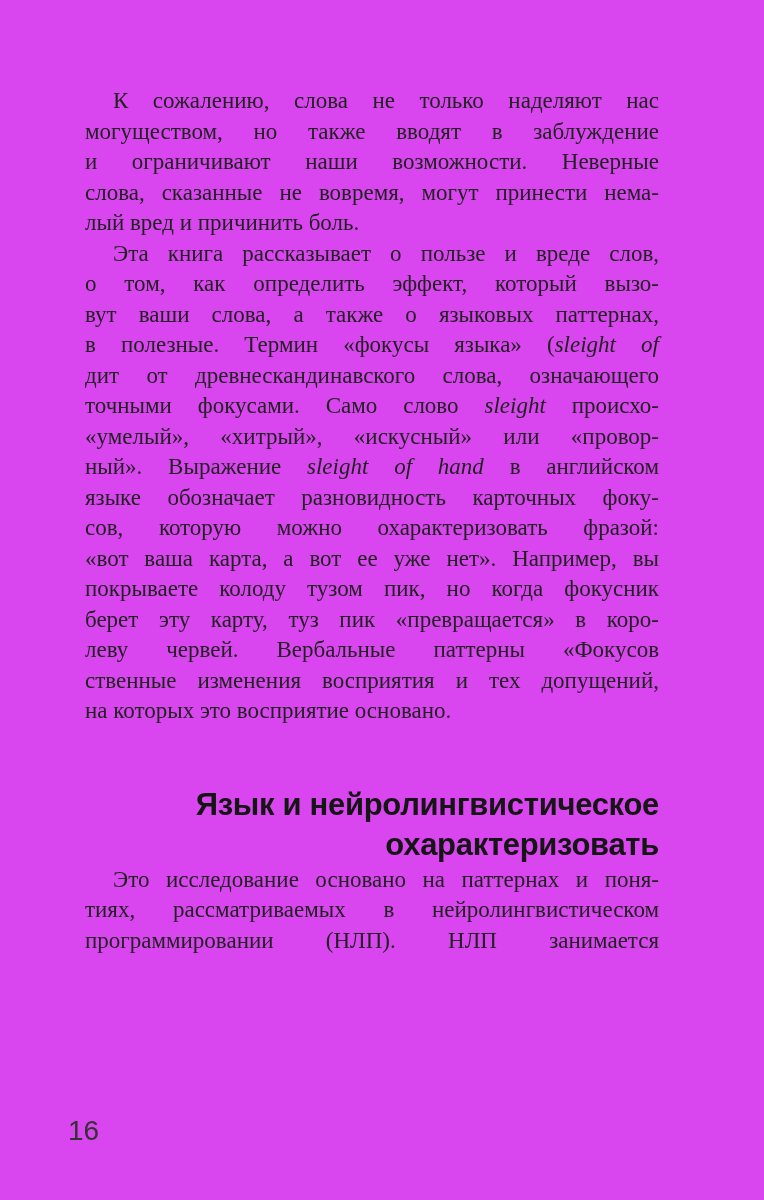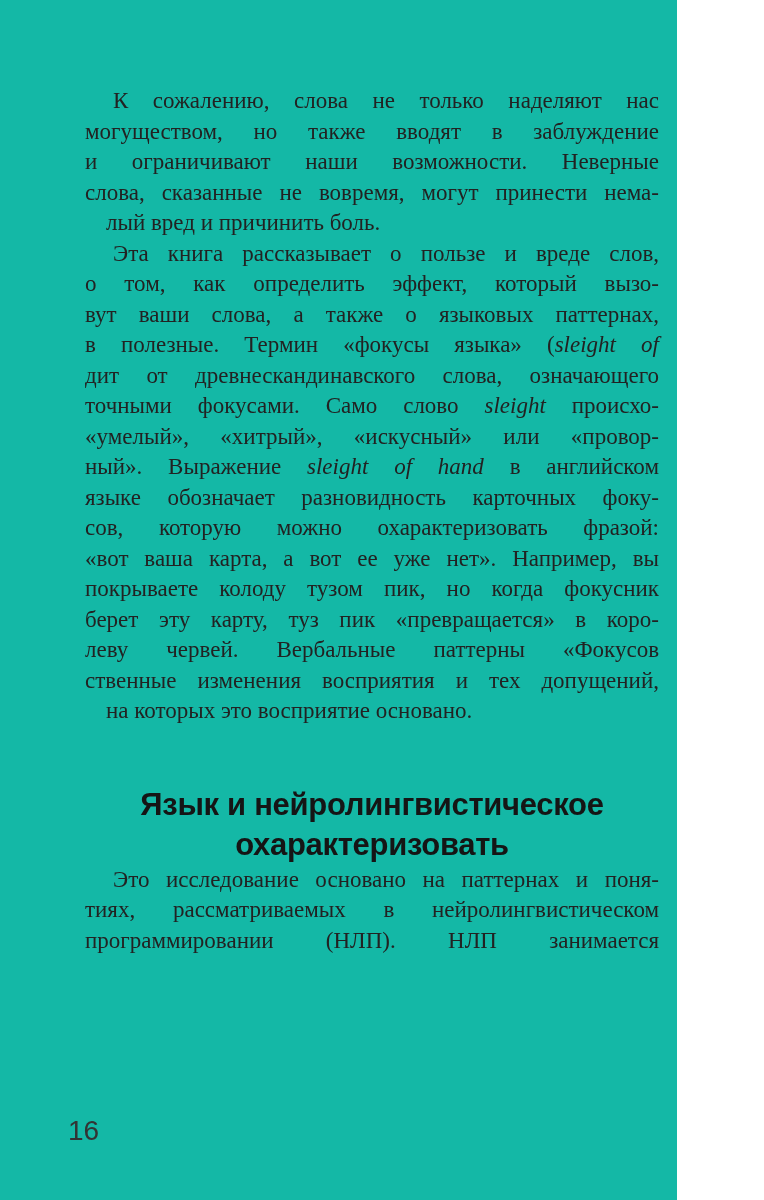--- a/index.html
+++ b/index.html
@@ -2,23 +2,23 @@
 <html lang="ru"><head>
 <meta charset="utf-8">
 <style>
   html, body {
     margin: 0;
     padding: 0;
     background: #ffffff;
   }
   .page {
     position: relative;
-    width: 677px;
+    width: 764px;
     height: 1200px;
-    background: #14b8a6;
+    background: #d946ef;
     overflow: hidden;
   }
   .text-col {
     position: absolute;
     left: 85px;
     top: 86px;
     width: 574px;
   }
   .para {
     margin: 0;
@@ -28,41 +28,41 @@
     font-family: "Liberation Serif", "DejaVu Serif", serif;
     font-size: 23px;
     line-height: 30.5px;
     color: #222222;
     text-align: justify;
     text-align-last: justify;
     white-space: normal;
   }
   .line.last {
     text-align-last: left;
-    margin-left: 21px;
   }
   .line.indent {
     text-indent: 28px;
   }
   .line i {
     font-style: italic;
   }
   .heading {
     margin: 58px 0 0 0;
     padding: 0;
     text-align: center;
   }
   .hline {
     display: block;
     font-family: "Liberation Sans", "DejaVu Sans", sans-serif;
     font-weight: bold;
     font-size: 31px;
     line-height: 40px;
     color: #151515;
     letter-spacing: -0.3px;
+    text-align: right;
   }
   .p3 {
   }
   .folio {
     position: absolute;
     left: 68px;
     top: 1116px;
     font-family: "Liberation Sans", "DejaVu Sans", sans-serif;
     font-size: 28px;
     line-height: 30px;

